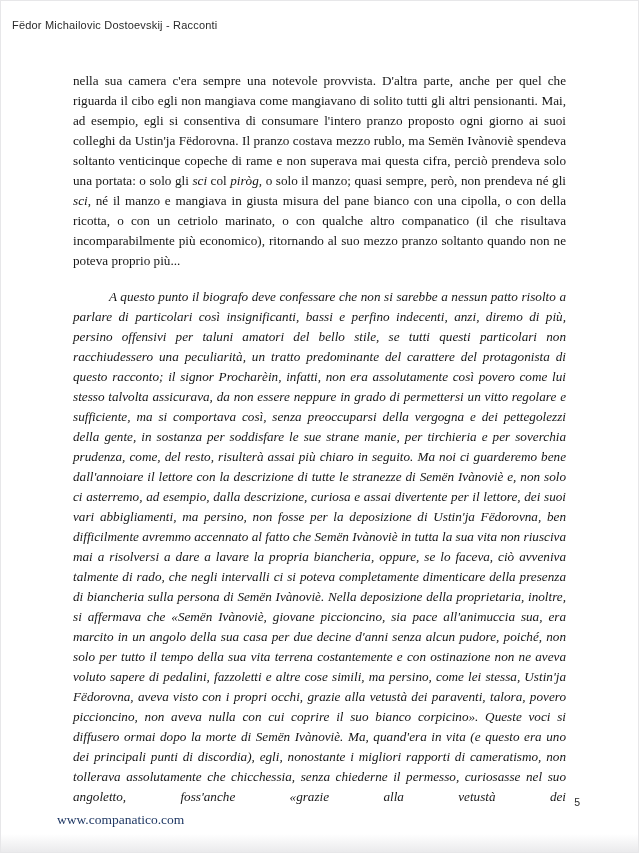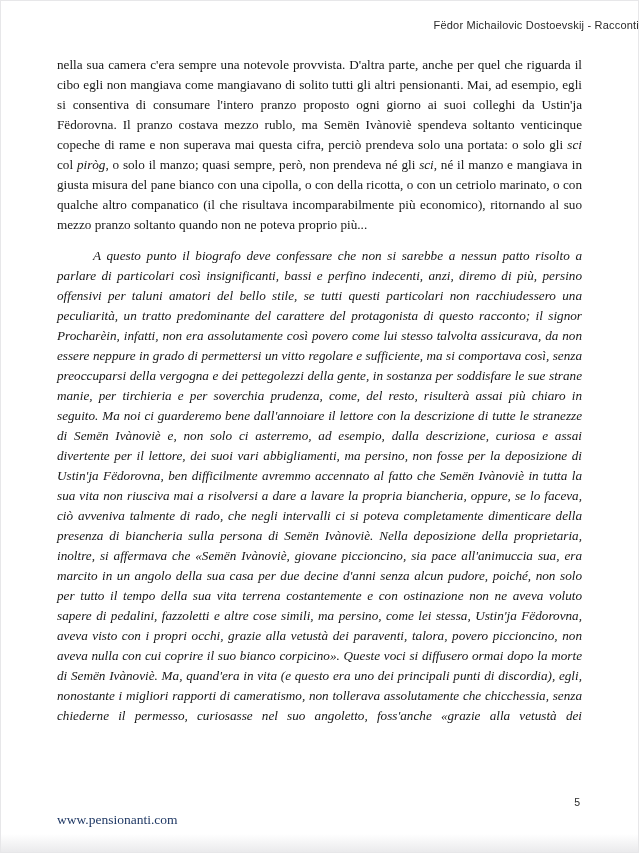--- a/index.html
+++ b/index.html
@@ -11,36 +11,36 @@
     font-family: "Liberation Serif", serif;
   }
   .page-frame {
     position: absolute; inset: 0;
     border: 1px solid #e7e7e9;
     pointer-events: none;
     z-index: 5;
   }
   .header {
     position: absolute; top: 19px; left: 12px; right: 0;
-    text-align: right;
+    text-align: left;
     font-family: "Liberation Sans", sans-serif;
     font-size: 11px;
     color: #2a2a2a;
     letter-spacing: 0.2px;
   }
   .content {
     position: absolute;
     top: 55px; left: 57px; width: 525px;
     font-family: "Liberation Serif", serif;
     font-size: 13.2px;
     line-height: 20px;
     color: #161616;
     text-align: justify;
   }
-  .content p { margin: 0; }
+  .content p { margin: 16px; }
   .content p + p { margin-top: 11px; }
   .content p.indent { text-indent: 36px; font-style: italic; }
   .content p.continued { text-align-last: justify; }
   .content i { font-style: italic; }
   .page-number {
     position: absolute; top: 796px; right: 59px;
     font-family: "Liberation Sans", sans-serif;
     font-size: 10.5px;
     color: #2a2a2a;
   }
@@ -67,15 +67,15 @@
 
 <div class="header">Fëdor Michailovic Dostoevskij - Racconti</div>
 
 <div class="content">
     <p class=""><span>nella sua camera c'era sempre una notevole provvista. D'altra parte, anche per quel che riguarda il cibo egli non mangiava come mangiavano di solito tutti gli altri pensionanti. Mai, ad esempio, egli si consentiva di consumare l'intero pranzo proposto ogni giorno ai suoi colleghi da Ustin'ja Fëdorovna. Il pranzo costava mezzo rublo, ma Semën Ivànoviè spendeva soltanto venticinque copeche di rame e non superava mai questa cifra, perciò prendeva solo una portata: o solo gli </span><i>sci</i><span> col </span><i>piròg</i><span>, o solo il manzo; quasi sempre, però, non prendeva né gli </span><i>sci</i><span>, né il manzo e mangiava in giusta misura del pane bianco con una cipolla, o con della ricotta, o con un cetriolo marinato, o con qualche altro companatico (il che risultava incomparabilmente più economico), ritornando al suo mezzo pranzo soltanto quando non ne poteva proprio più...</span></p>
     <p class="indent continued"><span>A questo punto il biografo deve confessare che non si sarebbe a nessun patto risolto a parlare di particolari così insignificanti, bassi e perfino indecenti, anzi, diremo di più, persino offensivi per taluni amatori del bello stile, se tutti questi particolari non racchiudessero una peculiarità, un tratto predominante del carattere del protagonista di questo racconto; il signor Procharèin, infatti, non era assolutamente così povero come lui stesso talvolta assicurava, da non essere neppure in grado di permettersi un vitto regolare e sufficiente, ma si comportava così, senza preoccuparsi della vergogna e dei pettegolezzi della gente, in sostanza per soddisfare le sue strane manie, per tirchieria e per soverchia prudenza, come, del resto, risulterà assai più chiaro in seguito. Ma noi ci guarderemo bene dall'annoiare il lettore con la descrizione di tutte le stranezze di Semën Ivànoviè e, non solo ci asterremo, ad esempio, dalla descrizione, curiosa e assai divertente per il lettore, dei suoi vari abbigliamenti, ma persino, non fosse per la deposizione di Ustin'ja Fëdorovna, ben difficilmente avremmo accennato al fatto che Semën Ivànoviè in tutta la sua vita non riusciva mai a risolversi a dare a lavare la propria biancheria, oppure, se lo faceva, ciò avveniva talmente di rado, che negli intervalli ci si poteva completamente dimenticare della presenza di biancheria sulla persona di Semën Ivànoviè. Nella deposizione della proprietaria, inoltre, si affermava che «Semën Ivànoviè, giovane piccioncino, sia pace all'animuccia sua, era marcito in un angolo della sua casa per due decine d'anni senza alcun pudore, poiché, non solo per tutto il tempo della sua vita terrena costantemente e con ostinazione non ne aveva voluto sapere di pedalini, fazzoletti e altre cose simili, ma persino, come lei stessa, Ustin'ja Fëdorovna, aveva visto con i propri occhi, grazie alla vetustà dei paraventi, talora, povero piccioncino, non aveva nulla con cui coprire il suo bianco corpicino». Queste voci si diffusero ormai dopo la morte di Semën Ivànoviè. Ma, quand'era in vita (e questo era uno dei principali punti di discordia), egli, nonostante i migliori rapporti di cameratismo, non tollerava assolutamente che chicchessia, senza chiederne il permesso, curiosasse nel suo angoletto, foss'anche «grazie alla vetustà dei</span></p>
   </div>
 
 <div class="page-number">5</div>
 
-<a class="site-link">www.pensionanti.com</a>
+<a class="site-link">www.companatico.com</a>
 
 <div class="bottom-fade"></div>
 
 </body></html>

